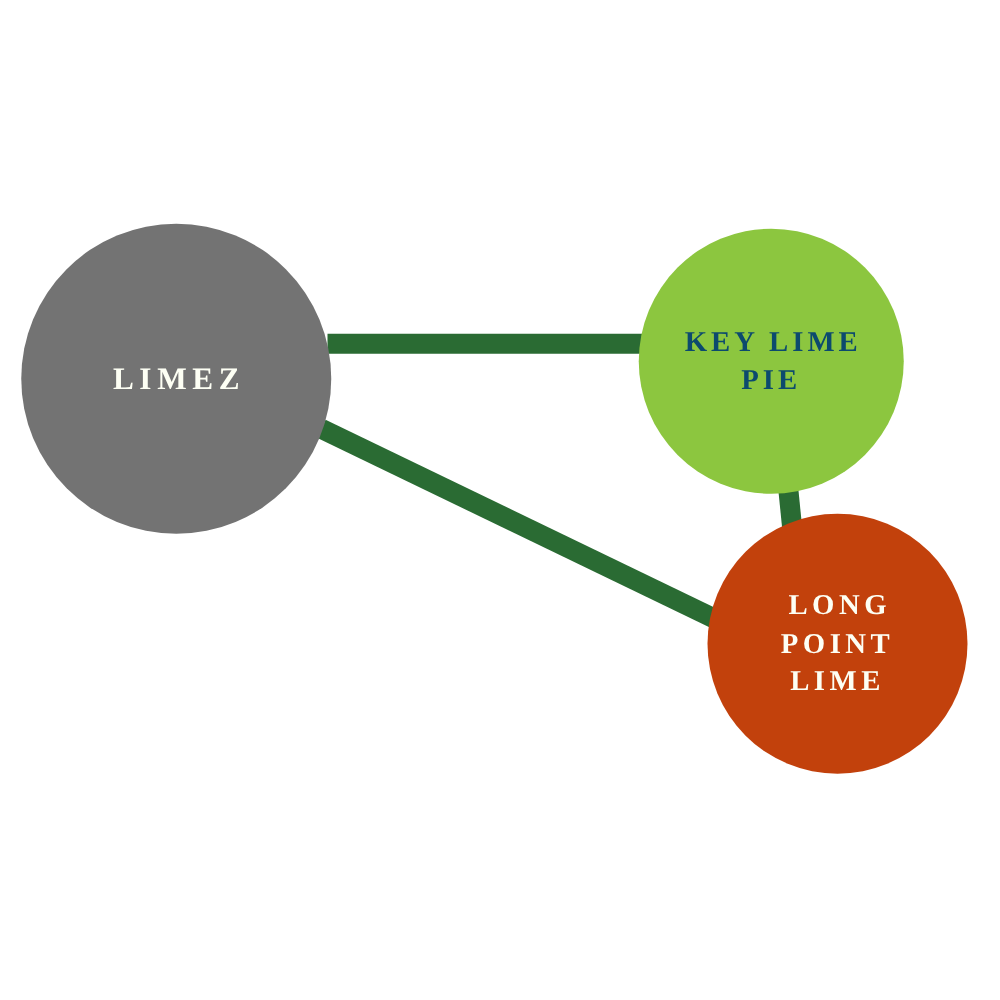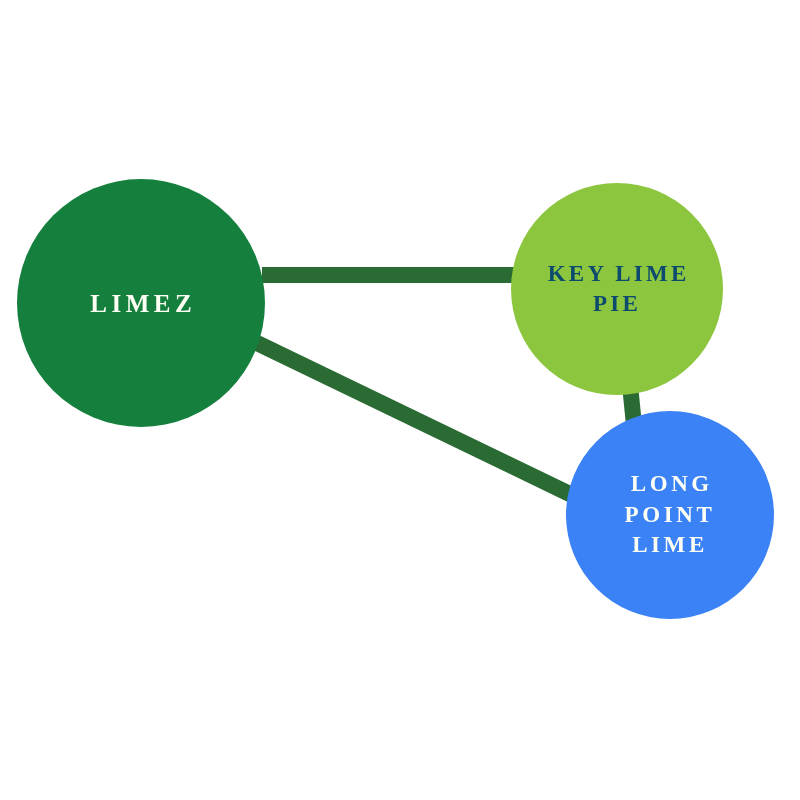--- a/index.html
+++ b/index.html
@@ -92,28 +92,28 @@
 <body>
 
 <div id="graph-canvas" style="background: rgb(255, 255, 255);">
 
   <svg id="edge-layer" viewBox="0 0 800 800" xmlns="http://www.w3.org/2000/svg">
     <line id="edge-0" stroke-linecap="butt" x1="262" y1="275" x2="520" y2="275" stroke="#2a6b33" stroke-width="16"></line>
     <line id="edge-1" stroke-linecap="butt" x1="257" y1="343" x2="578" y2="498" stroke="#2a6b33" stroke-width="16"></line>
     <line id="edge-2" stroke-linecap="butt" x1="630" y1="385" x2="634" y2="425" stroke="#2a6b33" stroke-width="16"></line>
   </svg>
 
-  <div class="node" id="node-limez" style="left: 17px; top: 179px; width: 248px; height: 248px; background: #15803d;">
+  <div class="node" id="node-limez" style="left: 17px; top: 179px; width: 248px; height: 248px; background: #737373;">
     <span class="node-label" style="color: rgb(253, 255, 244);">LIMEZ</span>
   </div>
 
   <div class="node" id="node-key-lime-pie" style="left: 511px; top: 183px; width: 212px; height: 212px; background: rgb(140, 198, 63);">
     <span class="node-label" style="color: #0c4a6e;">KEY LIME
 PIE</span>
   </div>
 
-  <div class="node" id="node-long-point-lime" style="left: 566px; top: 411px; width: 208px; height: 208px; background: #3b82f6;">
+  <div class="node" id="node-long-point-lime" style="left: 566px; top: 411px; width: 208px; height: 208px; background: #c2410c;">
     <span class="node-label" style="color: rgb(253, 255, 244);">LONG
 POINT
 LIME</span>
   </div>
 
 </div>
 
 </body></html>

